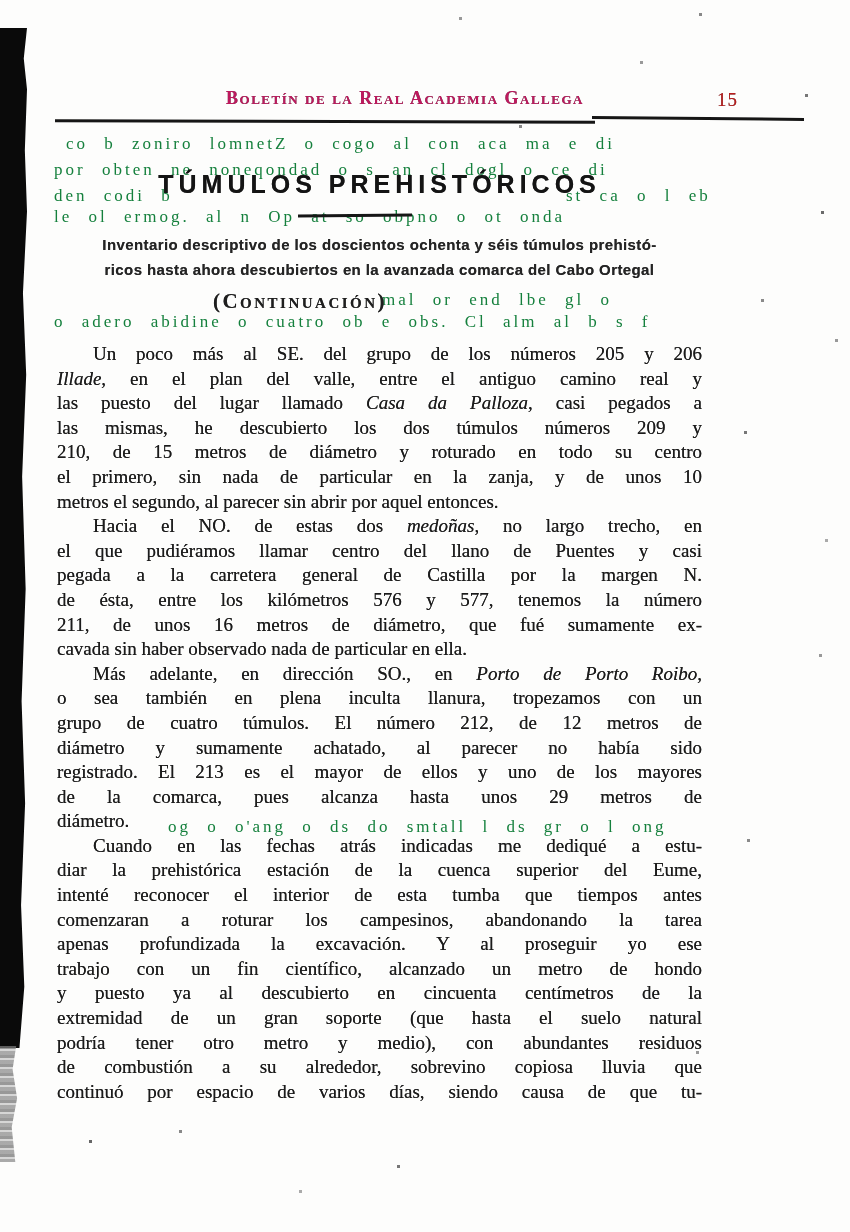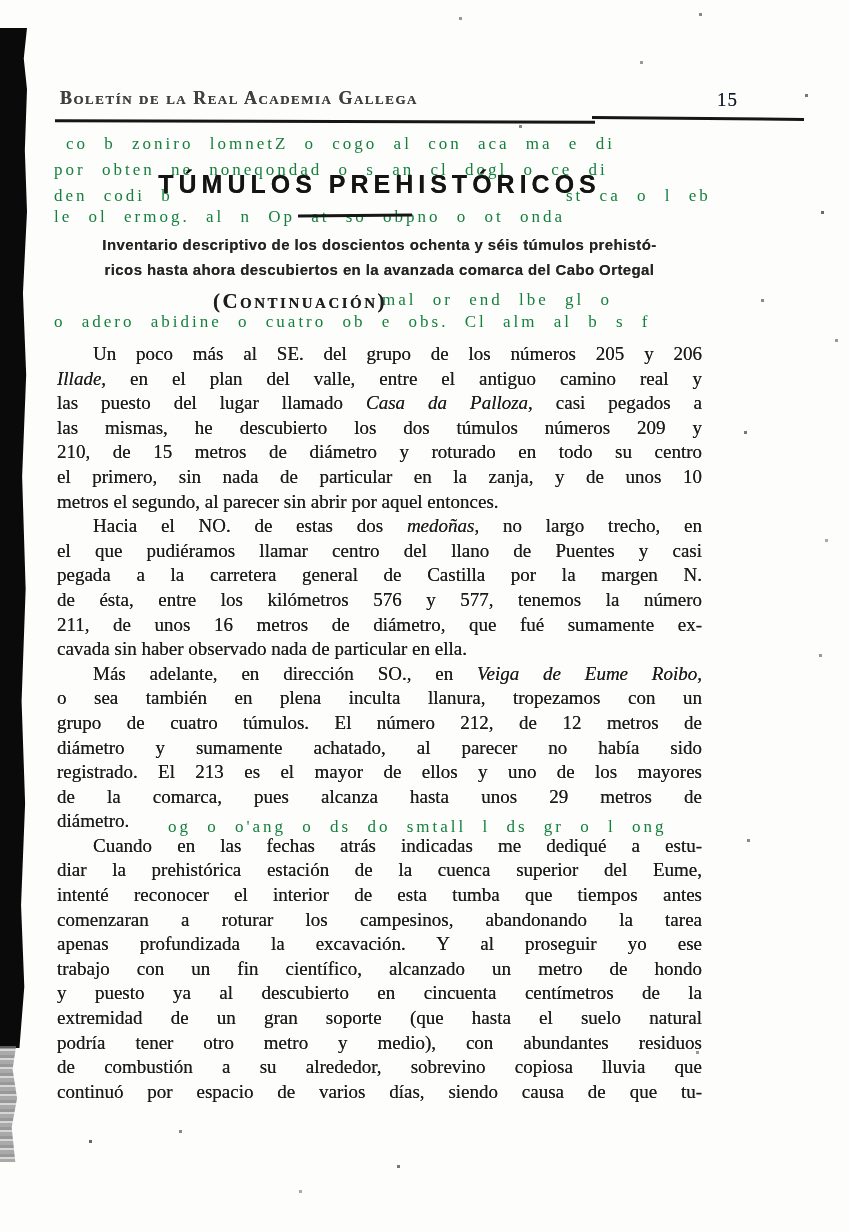--- a/index.html
+++ b/index.html
@@ -26,25 +26,25 @@
       822px 212px 0 1px #6a6a6a, 762px 300px 0 1px #8a8a8a, 745px 432px 0 1px #777,
       820px 655px 0 1px #999, 748px 840px 0 1px #8a8a8a, 90px 1141px 0 1px #666,
       398px 1166px 0 1px #777, 697px 1052px 0 1px #9a9a9a, 300px 1191px 0 1px #aaa,
       520px 126px 0 1px #888, 641px 62px 0 1px #999, 180px 1131px 0 1px #888,
       806px 95px 0 1px #777, 836px 340px 0 1px #999, 826px 540px 0 1px #aaa,
       460px 18px 0 1px #999, 700px 14px 0 1px #888;
   }
   
   .header{position:absolute;left:60px;top:88px;width:690px;height:26px;}
   .journal{
-    font-variant:small-caps;font-weight:700;font-size:18px;
-    letter-spacing:1.5px;color:#404040;text-shadow:0 0 .5px rgba(0,0,0,.65);
+    text-align:center;font-variant:small-caps;font-weight:700;font-size:18px;
+    letter-spacing:1.5px;color:#be185d;text-shadow:0 0 .5px rgba(0,0,0,.65);
   }
   .pagenum{
-    position:absolute;right:12px;top:1px;font-size:19px;letter-spacing:1px;color:#0f172a;
+    position:absolute;right:12px;top:1px;font-size:19px;letter-spacing:1px;color:#b91c1c;
     text-shadow:0 0 .5px rgba(0,0,0,.6);
   }
   .rule{position:absolute;background:#161616;height:3px;}
   .rule-left{left:55px;top:120px;width:540px;transform:rotate(.15deg);}
   .rule-right{left:592px;top:117px;width:212px;transform:rotate(.5deg);}
   
   .title{
     position:absolute;left:57px;top:170px;width:645px;text-align:center;
     font-family:"Liberation Sans", sans-serif;font-weight:700;font-size:25px;
     letter-spacing:5px;color:#141414;text-shadow:0 0 .6px rgba(0,0,0,.7);
@@ -123,21 +123,21 @@
     </div>
     <div class="para">
       <div class="line first"><span>Hacia el NO. de estas dos </span><span class="it">medoñas</span><span>, no largo trecho, en</span></div>
       <div class="line"><span>el que pudiéramos llamar centro del llano de Puentes y casi</span></div>
       <div class="line"><span>pegada a la carretera general de Castilla por la margen N.</span></div>
       <div class="line"><span>de ésta, entre los kilómetros 576 y 577, tenemos la número</span></div>
       <div class="line"><span>211, de unos 16 metros de diámetro, que fué sumamente ex-</span></div>
       <div class="line lastline"><span>cavada sin haber observado nada de particular en ella.</span></div>
     </div>
     <div class="para">
-      <div class="line first"><span>Más adelante, en dirección SO., en </span><span class="it">Veiga de Eume Roibo,</span></div>
+      <div class="line first"><span>Más adelante, en dirección SO., en </span><span class="it">Porto de Porto Roibo,</span></div>
       <div class="line"><span>o sea también en plena inculta llanura, tropezamos con un</span></div>
       <div class="line"><span>grupo de cuatro túmulos. El número 212, de 12 metros de</span></div>
       <div class="line"><span>diámetro y sumamente achatado, al parecer no había sido</span></div>
       <div class="line"><span>registrado. El 213 es el mayor de ellos y uno de los mayores</span></div>
       <div class="line"><span>de la comarca, pues alcanza hasta unos 29 metros de</span></div>
       <div class="line lastline"><span>diámetro.</span></div>
     </div>
     <div class="para">
       <div class="line first"><span>Cuando en las fechas atrás indicadas me dediqué a estu-</span></div>
       <div class="line"><span>diar la prehistórica estación de la cuenca superior del Eume,</span></div>

